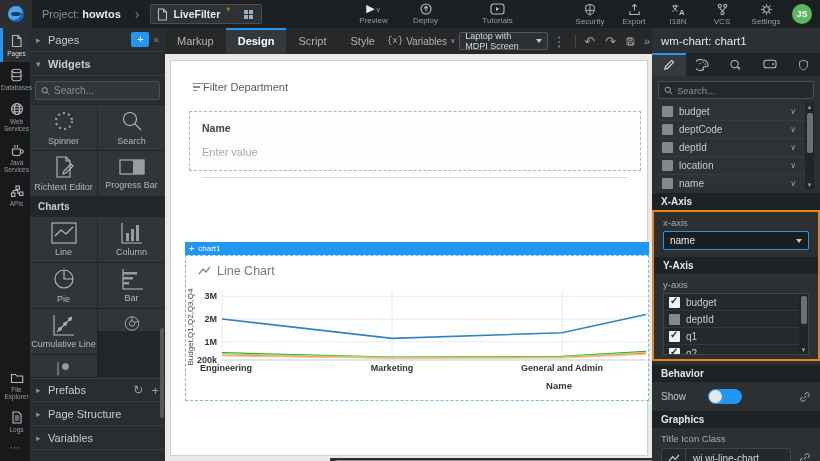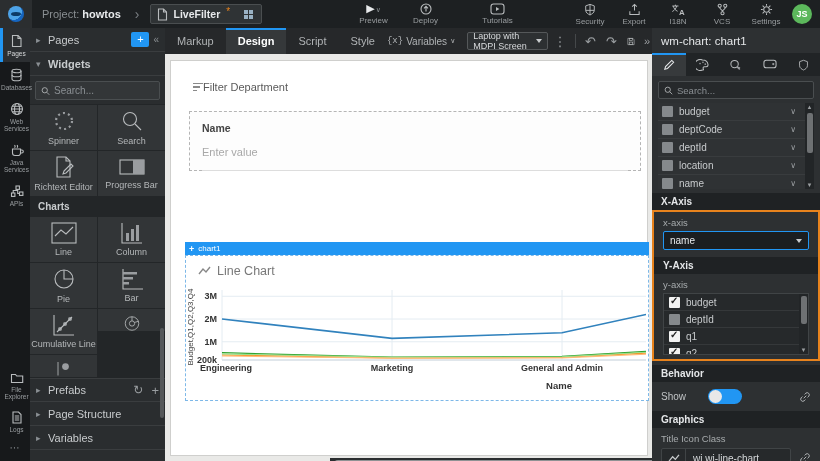--- a/index.html
+++ b/index.html
@@ -49,35 +49,35 @@
   .sec-head { height:19px; background:#232628; display:flex; align-items:center; padding:0 8px; font-weight:bold; color:#c8cbcd; font-size:10px; flex:none; }
   .lp-scroll { position:absolute; right:1px; top:300px; width:4px; height:90px; background:#55585a; border-radius:2px; }
 
   
   #center { position:absolute; left:165px; top:28px; width:487px; height:433px; background:#e9e9e7; }
   #toolbar { position:absolute; left:0; top:0; width:487px; height:26px; background:#26282a; display:flex; align-items:center; z-index:10; }
   .design-tab { height:26px; display:flex; align-items:center; padding:0 12px; color:#b0b3b5; cursor:pointer; font-size:11px; }
   .design-tab.active { background:#35383a; color:#fff; box-shadow:inset 0 2px 0 #2196f3; font-weight:bold; }
   .vars-btn { display:flex; align-items:center; gap:3px; color:#b0b3b5; margin-left:auto; cursor:pointer; font-size:10px; }
   .vars-btn .vx { font-family:"Liberation Mono",monospace; font-size:9px; }
-  .device-sel { margin-left:12px; height:18px; border:1px solid #55585a; background:#2d3032; border-radius:2px; display:flex; align-items:center; padding:0 5px; gap:5px; color:#d8dadc; font-size:9px; cursor:pointer; }
+  .device-sel { margin-left:4px; height:18px; border:1px solid #55585a; background:#2d3032; border-radius:2px; display:flex; align-items:center; padding:0 5px; gap:5px; color:#d8dadc; font-size:9px; cursor:pointer; }
   .tri-down { width:0; height:0; border-left:3px solid transparent; border-right:3px solid transparent; border-top:4px solid #c8cbcd; }
   .tool-ic { color:#9a9ea1; font-size:13px; margin:0 5px; cursor:pointer; }
   .tb-divider { width:1px; height:14px; background:#45484a; margin:0 4px; }
   .expand-g { color:#9a9ea1; font-size:11px; margin-left:4px; margin-right:2px; cursor:pointer; }
 
   
   #page { position:absolute; left:5px; top:32px; width:478px; height:396px; background:#fff; border:1px solid #cfcfcd; }
   .form-title { display:flex; align-items:center; gap:0; margin:20px 0 4px 22px; color:#5a5a5a; font-size:11px; }
   .filter-ic { display:inline-flex; flex-direction:column; gap:2px; }
   .filter-ic i { height:1.5px; background:#8a8a8a; display:block; }
   .filter-ic i:nth-child(1){width:10px;} .filter-ic i:nth-child(2){width:7px;} .filter-ic i:nth-child(3){width:4px;}
   .form-box { margin:18px 0 0 18px; width:452px; border:1px dashed #b5b5b5; padding:10px 12px 0; height:60px; background:#fdfdfd; }
   .form-box .flabel { color:#444; font-weight:bold; font-size:10.5px; }
-  .form-box input { display:block; border:none; border-bottom:1px solid #ddd; width:100%; margin-top:9px; padding:3px 0 12px; font-size:11px; color:#333; outline:none; background:transparent; font-family:"Liberation Sans",sans-serif; }
+  .form-box input { display:block; border:none; border-bottom:1px solid #ddd; width:100%; margin-top:9px; padding:3px 0 19px; font-size:11px; color:#333; outline:none; background:transparent; font-family:"Liberation Sans",sans-serif; }
   .form-box input::placeholder { color:#a8a8a8; }
 
   
   #chartwrap { position:absolute; left:14px; top:181px; width:464px; }
   .wm-tag { height:13px; background:#2196f3; color:#fff; font-size:8px; display:flex; align-items:center; gap:4px; padding:0 4px; width:100%; }
   .wm-tag .mv { font-weight:bold; font-size:9px; }
   .widget-body { border:1px dashed #7db8e8; background:#fff; height:146px; position:relative; }
   .chart-title { display:flex; align-items:center; gap:6px; color:#787878; font-size:12.5px; margin:8px 0 0 12px; }
 
   

